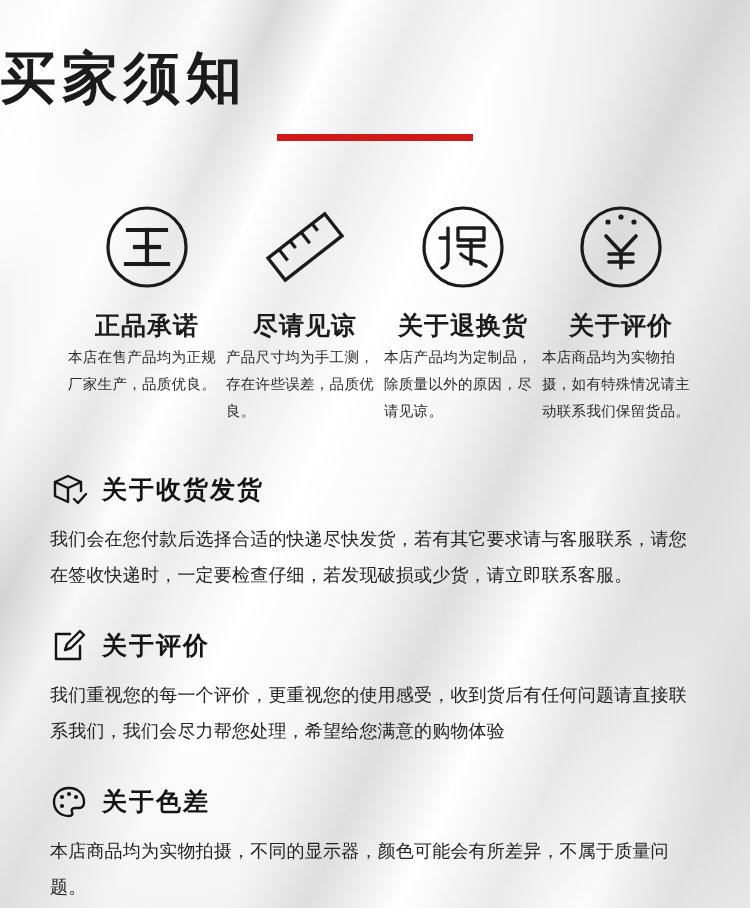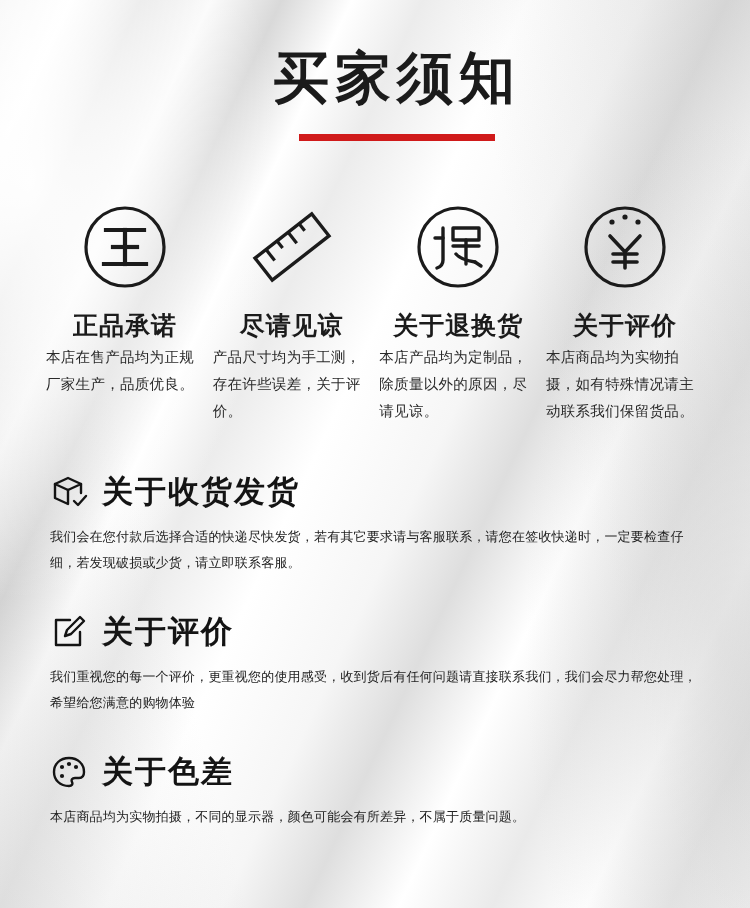--- a/index.html
+++ b/index.html
@@ -46,44 +46,43 @@
       linear-gradient(75deg, rgba(180,180,180,0.25) 0%, rgba(255,255,255,0) 25%, rgba(255,255,255,0) 70%, rgba(190,190,190,0.3) 100%);
     pointer-events: none;
   }
   .content {
     position: relative;
     z-index: 2;
   }
 
   
   .title-block {
-    text-align: center;
+    text-align: left;
     padding-top: 46px;
-    padding-left: 44px;
   }
   .main-title {
     font-family: "DejaVu Sans", sans-serif;
     font-size: 56px;
     font-weight: bold;
     color: #1b1b1b;
     letter-spacing: 6px;
     line-height: 1.15;
   }
   .title-underline {
     width: 196px;
     height: 7px;
     background: #d01a1a;
     margin: 24px auto 0 auto;
   }
 
   
   .features {
     display: flex;
-    justify-content: space-between;
-    padding: 60px 46px 0 46px;
+    justify-content: flex-start;
+    padding: 60px 46px 0 68px;
     box-sizing: border-box;
   }
   .feature {
     width: 158px;
     text-align: center;
   }
   .feature-icon {
     height: 92px;
     display: flex;
     align-items: center;
@@ -122,32 +121,31 @@
   }
   .section-icon {
     width: 38px;
     height: 38px;
     display: flex;
     align-items: center;
     justify-content: center;
   }
   .section-title {
     font-family: "DejaVu Sans", sans-serif;
-    font-size: 31px;
+    font-size: 25px;
     font-weight: bold;
     color: #141414;
     letter-spacing: 2px;
   }
   .section-body {
-    font-size: 13px;
+    font-size: 18px;
     color: #222222;
     line-height: 2.0;
     margin-top: 12px;
     letter-spacing: 0.2px;
-    font-family: Liberation Mono, monospace;
   }
   svg { display: block; }
 </style>
 </head>
 <body>
 
 <div class="page">
   <div class="content">
 
     <div class="title-block">
@@ -181,21 +179,21 @@
               <g stroke="#1b1b1b" stroke-width="3.2" stroke-linecap="butt">
                 <line x1="24" y1="32" x2="24" y2="46"></line>
                 <line x1="38" y1="32" x2="38" y2="41"></line>
                 <line x1="52" y1="32" x2="52" y2="46"></line>
                 <line x1="66" y1="32" x2="66" y2="41"></line>
               </g>
             </g>
           </svg>
         </div>
         <div class="feature-title">尽请见谅</div>
-        <div class="feature-desc">产品尺寸均为手工测，存在许些误差，关于评价。</div>
+        <div class="feature-desc">产品尺寸均为手工测，存在许些误差，品质优良。</div>
       </div>
 
       <div class="feature">
         <div class="feature-icon">
           <svg width="86" height="86" viewBox="0 0 86 86">
             <circle cx="43" cy="43" r="39" fill="none" stroke="#1b1b1b" stroke-width="3.2"></circle>
             <g stroke="#1b1b1b" stroke-width="3.4" fill="none" stroke-linecap="round" stroke-linejoin="round">
               <path d="M28 24 L28 56 Q28 62 22 64"></path>
               <path d="M28 34 L20 34"></path>
               <rect x="38" y="24" width="26" height="12"></rect>

